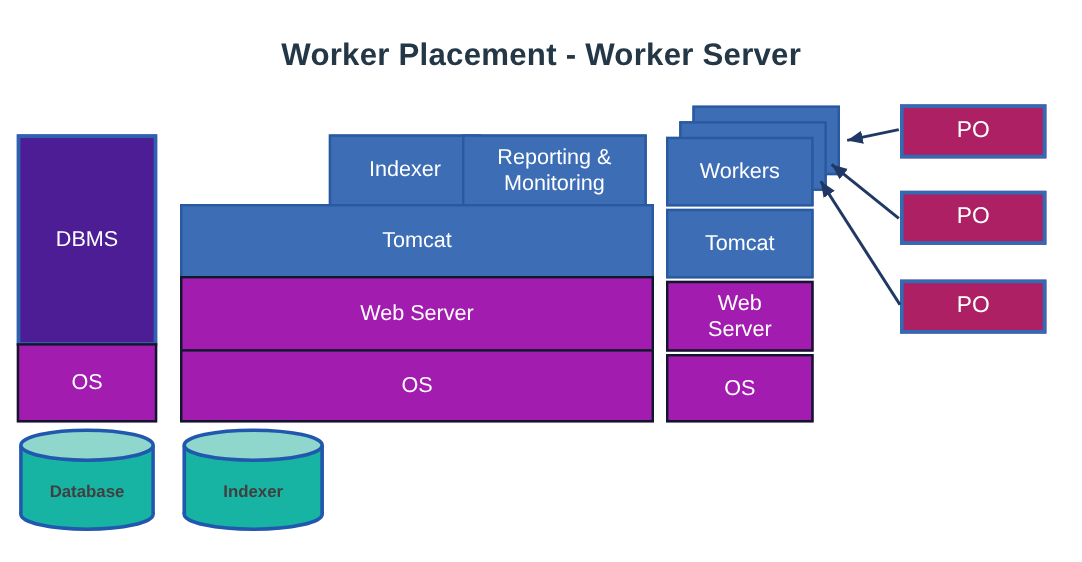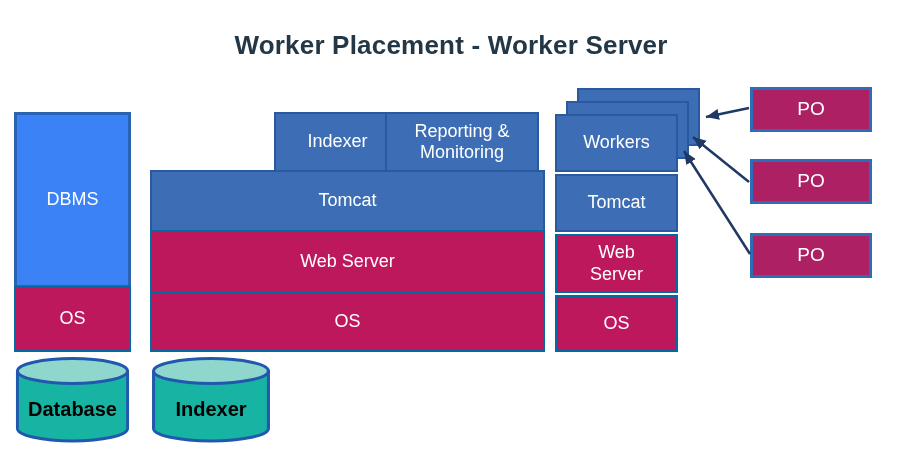--- a/index.html
+++ b/index.html
@@ -17,30 +17,30 @@
     color:#233746;
     letter-spacing:0.2px;
   }
   .box {
     position:absolute; box-sizing:border-box;
     display:flex; align-items:center; justify-content:center;
     text-align:center;
     font-weight:normal; color:#ffffff; font-size:18px; line-height:1.18;
   }
   .blue    { background:#3c6db5; border:2px solid #29599f; }
-  .teal    { background:#be185d; border:2px solid #0369a1; }
-  .magenta { background:#3b82f6; border:3px solid #2b63b0; }
+  .teal    { background:#a21caf; border:2px solid #0f172a; }
+  .magenta { background:#4c1d95; border:3px solid #2b63b0; }
   .po      { background:#ad2164; border:3px solid #2e6cb5; font-size:19px; }
   .wrap-narrow { padding:0 26px; }
   .cyl { position:absolute; }
   .cyl svg { position:absolute; left:0; top:0; width:100%; height:100%; }
   .cyl .cyl-label {
     position:absolute; left:0; right:0; top:24px; bottom:6px;
     display:flex; align-items:center; justify-content:center;
-    font-weight:bold; color:#000000; font-size:20px; text-align:right;
+    font-weight:bold; color:#404040; font-size:14px; text-align:right;
   }
   .overlay { position:absolute; left:0; top:0; pointer-events:none; }
 </style>
 </head>
 <body>
 
 <div class="canvas">
 
   <div class="title">Worker Placement - Worker Server</div>
 

